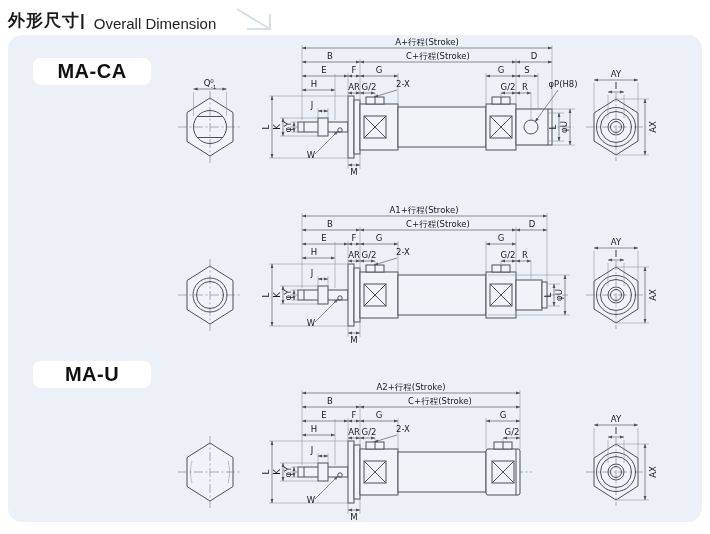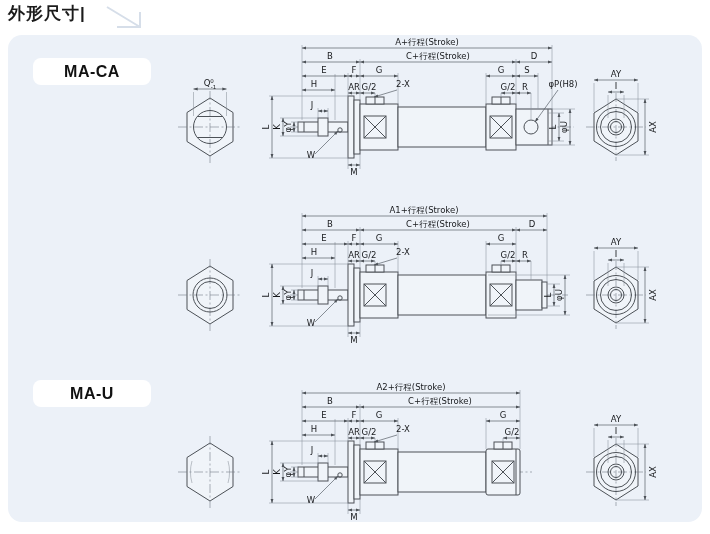--- a/index.html
+++ b/index.html
@@ -1,40 +1,41 @@
 <!DOCTYPE html>
 <html><head>
 <meta charset="utf-8">
 <style>
   html,body{margin:0;padding:0}
   body{width:710px;height:534px;background:#ffffff;position:relative;
        font-family:"Liberation Sans",sans-serif;overflow:hidden}
-  .header{position:absolute;left:8px;top:2px;height:30px;display:flex;align-items:flex-start;gap:6px}
+  .header{position:absolute;left:8px;top:2px;height:30px;display:flex;align-items:flex-end;gap:6px}
   .title-zh{font-size:17px;font-weight:bold;color:#1b1b1b;letter-spacing:1px}
   .title-en{font-size:15px;color:#222;margin-left:2px}
   .deco{margin-left:10px}
   .panel{position:absolute;left:8px;top:35px;width:694px;height:487px;
          background:#ecf1f8;border-radius:14px}
   .model-badge{position:absolute;left:25px;width:118px;height:27px;line-height:27px;
          background:#ffffff;border-radius:8px;text-align:center;
-         font-size:16px;font-weight:bold;color:#111;letter-spacing:0.5px}
-  .b0{top:23px}.b1{top:189px}.b2{top:345px}
+         font-size:20px;font-weight:bold;color:#111;letter-spacing:0.5px}
+  .b0{top:23px}.b1{top:189px}.b2{top:326px}
   svg.draw{position:absolute;left:0;top:0}
   .ln{stroke:#4c5157;stroke-width:1;fill:none}
   .fl{stroke:#4c5157;stroke-width:1;fill:#f0f4f9}
   .dim{stroke:#596069;stroke-width:0.7;fill:none}
   .ext{stroke:#8a919b;stroke-width:0.55;fill:none}
   .cl{stroke:#767d87;stroke-width:0.6;fill:none;stroke-dasharray:9 2.5 2 2.5}
   .d{font-size:8.5px;fill:#17191c;font-family:"DejaVu Sans",sans-serif}
 </style>
 </head>
 <body>
 
 <div class="header">
   <span class="title-zh">外形尺寸|</span>
+  <span class="title-en">Overall Dimension</span>
   <svg class="deco" width="46" height="28">
     <path d="M5,5 L38,25 M38,10 L38,25 L15,25" stroke="#d6dee9" stroke-width="2" fill="none"></path>
   </svg>
 </div>
 
 <div class="panel">
   <div class="model-badge b0">MA-CA</div>
   <div class="model-badge b2">MA-U</div>
 
   <svg class="draw" width="694" height="487" viewBox="0 0 694 487">

